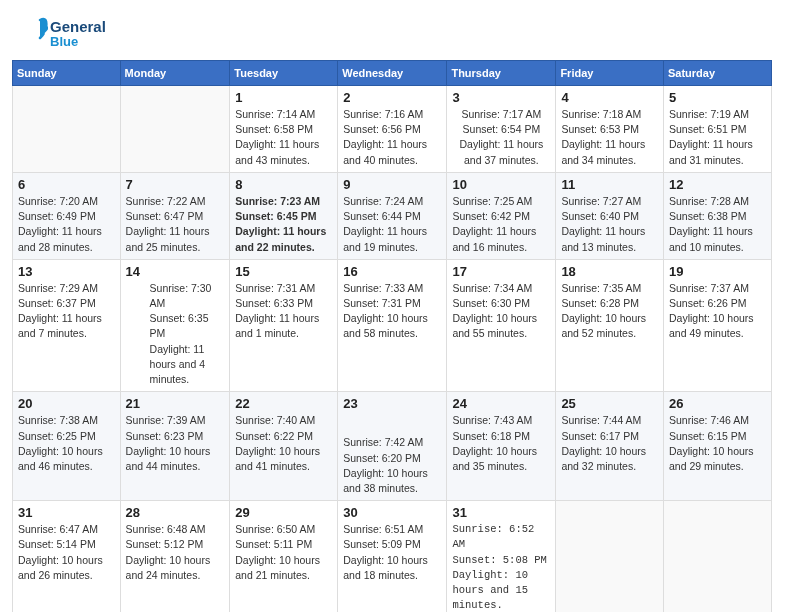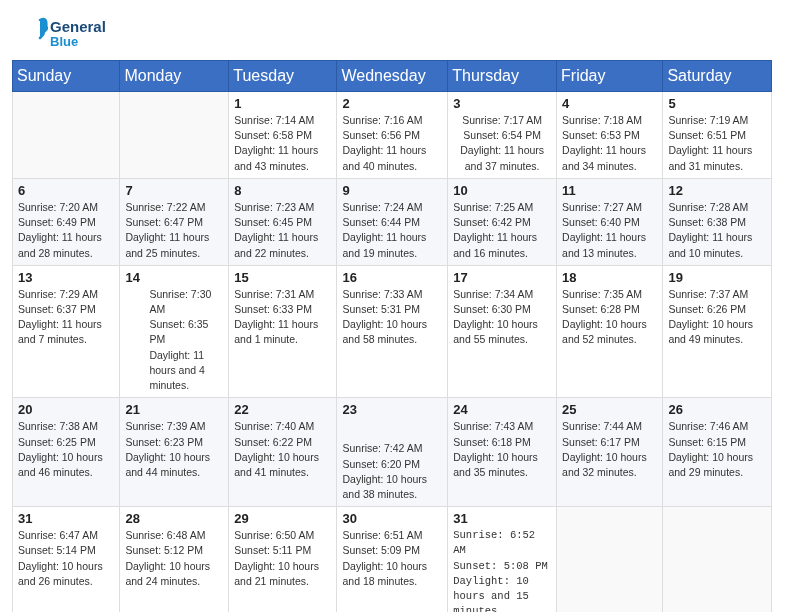--- a/index.html
+++ b/index.html
@@ -41,22 +41,22 @@
       margin-top: 2px;
     }
     .calendar {
       width: 100%;
       border-collapse: collapse;
       border: 1px solid #ccc;
     }
     .calendar th {
       background: #3a6fc4;
       color: #fff;
-      font-size: 16px;
-      font-weight: normal;
+      font-size: 11px;
+      font-weight: bold;
       padding: 6px 4px;
       text-align: left;
       border: 1px solid #2a5aa4;
     }
     .calendar td {
       vertical-align: top;
       border: 1px solid #ddd;
       padding: 4px 5px;
       min-height: 80px;
       width: 113px;
@@ -165,21 +165,21 @@
 Daylight: 11 hours and 28 minutes.</div>
           </td>
           <td>
             <span class="day-num">7</span>
             <div class="day-info" style="white-space: pre-line;">Sunrise: 7:22 AM
 Sunset: 6:47 PM
 Daylight: 11 hours and 25 minutes.</div>
           </td>
           <td>
             <span class="day-num">8</span>
-            <div class="day-info" style="white-space: pre-line;">Sunrise: 7:23 AM
+            <div class="day-info" style="white-space: pre-line; font-weight: bold;">Sunrise: 7:23 AM
 Sunset: 6:45 PM
 Daylight: 11 hours and 22 minutes.</div>
           </td>
           <td>
             <span class="day-num">9</span>
             <div class="day-info" style="white-space: pre-line;">Sunrise: 7:24 AM
 Sunset: 6:44 PM
 Daylight: 11 hours and 19 minutes.</div>
           </td>
           <td>
@@ -216,21 +216,21 @@
           </td>
           <td>
             <span class="day-num">15</span>
             <div class="day-info" style="white-space: pre-line;">Sunrise: 7:31 AM
 Sunset: 6:33 PM
 Daylight: 11 hours and 1 minute.</div>
           </td>
           <td>
             <span class="day-num">16</span>
             <div class="day-info" style="white-space: pre-line;">Sunrise: 7:33 AM
-Sunset: 5:31 PM
+Sunset: 7:31 PM
 Daylight: 10 hours and 58 minutes.</div>
           </td>
           <td>
             <span class="day-num">17</span>
             <div class="day-info" style="white-space: pre-line;">Sunrise: 7:34 AM
 Sunset: 6:30 PM
 Daylight: 10 hours and 55 minutes.</div>
           </td>
           <td>
             <span class="day-num">18</span>

